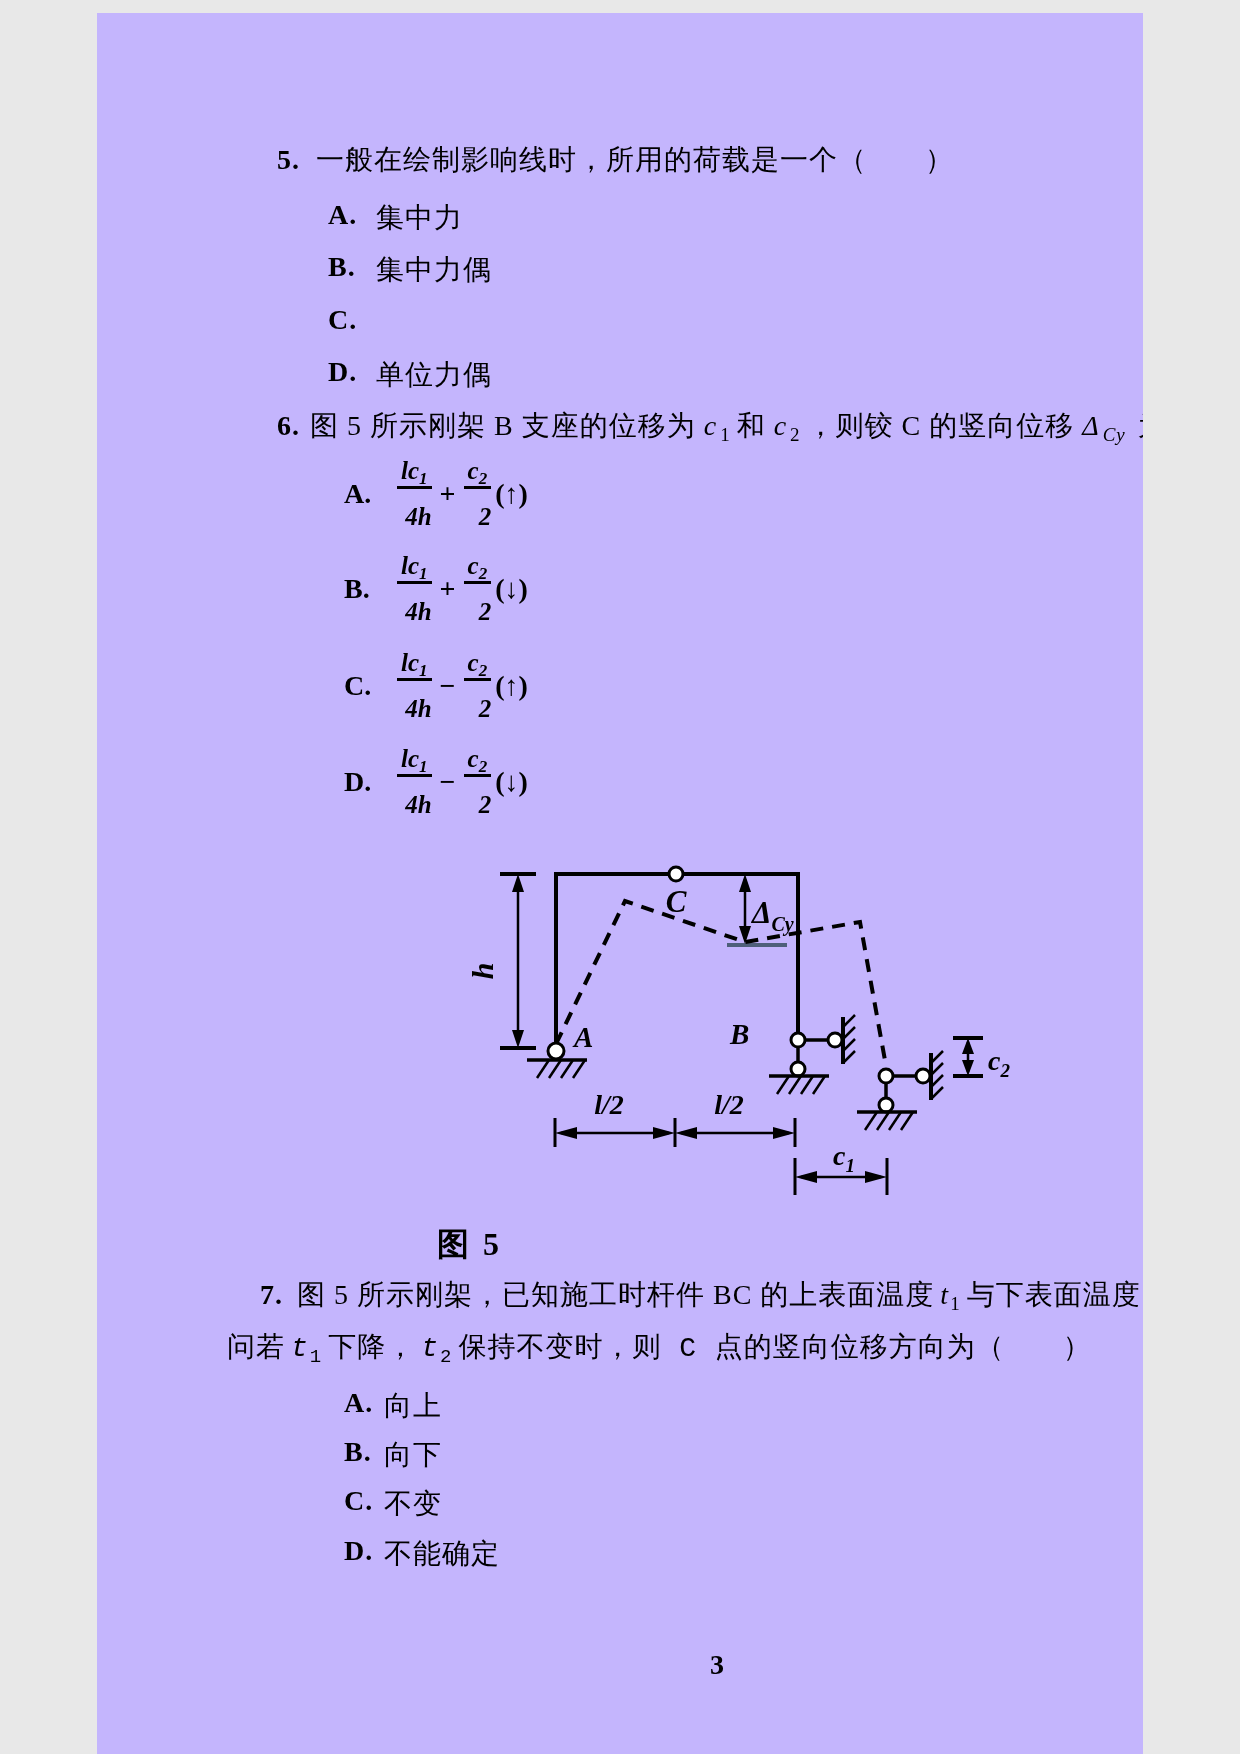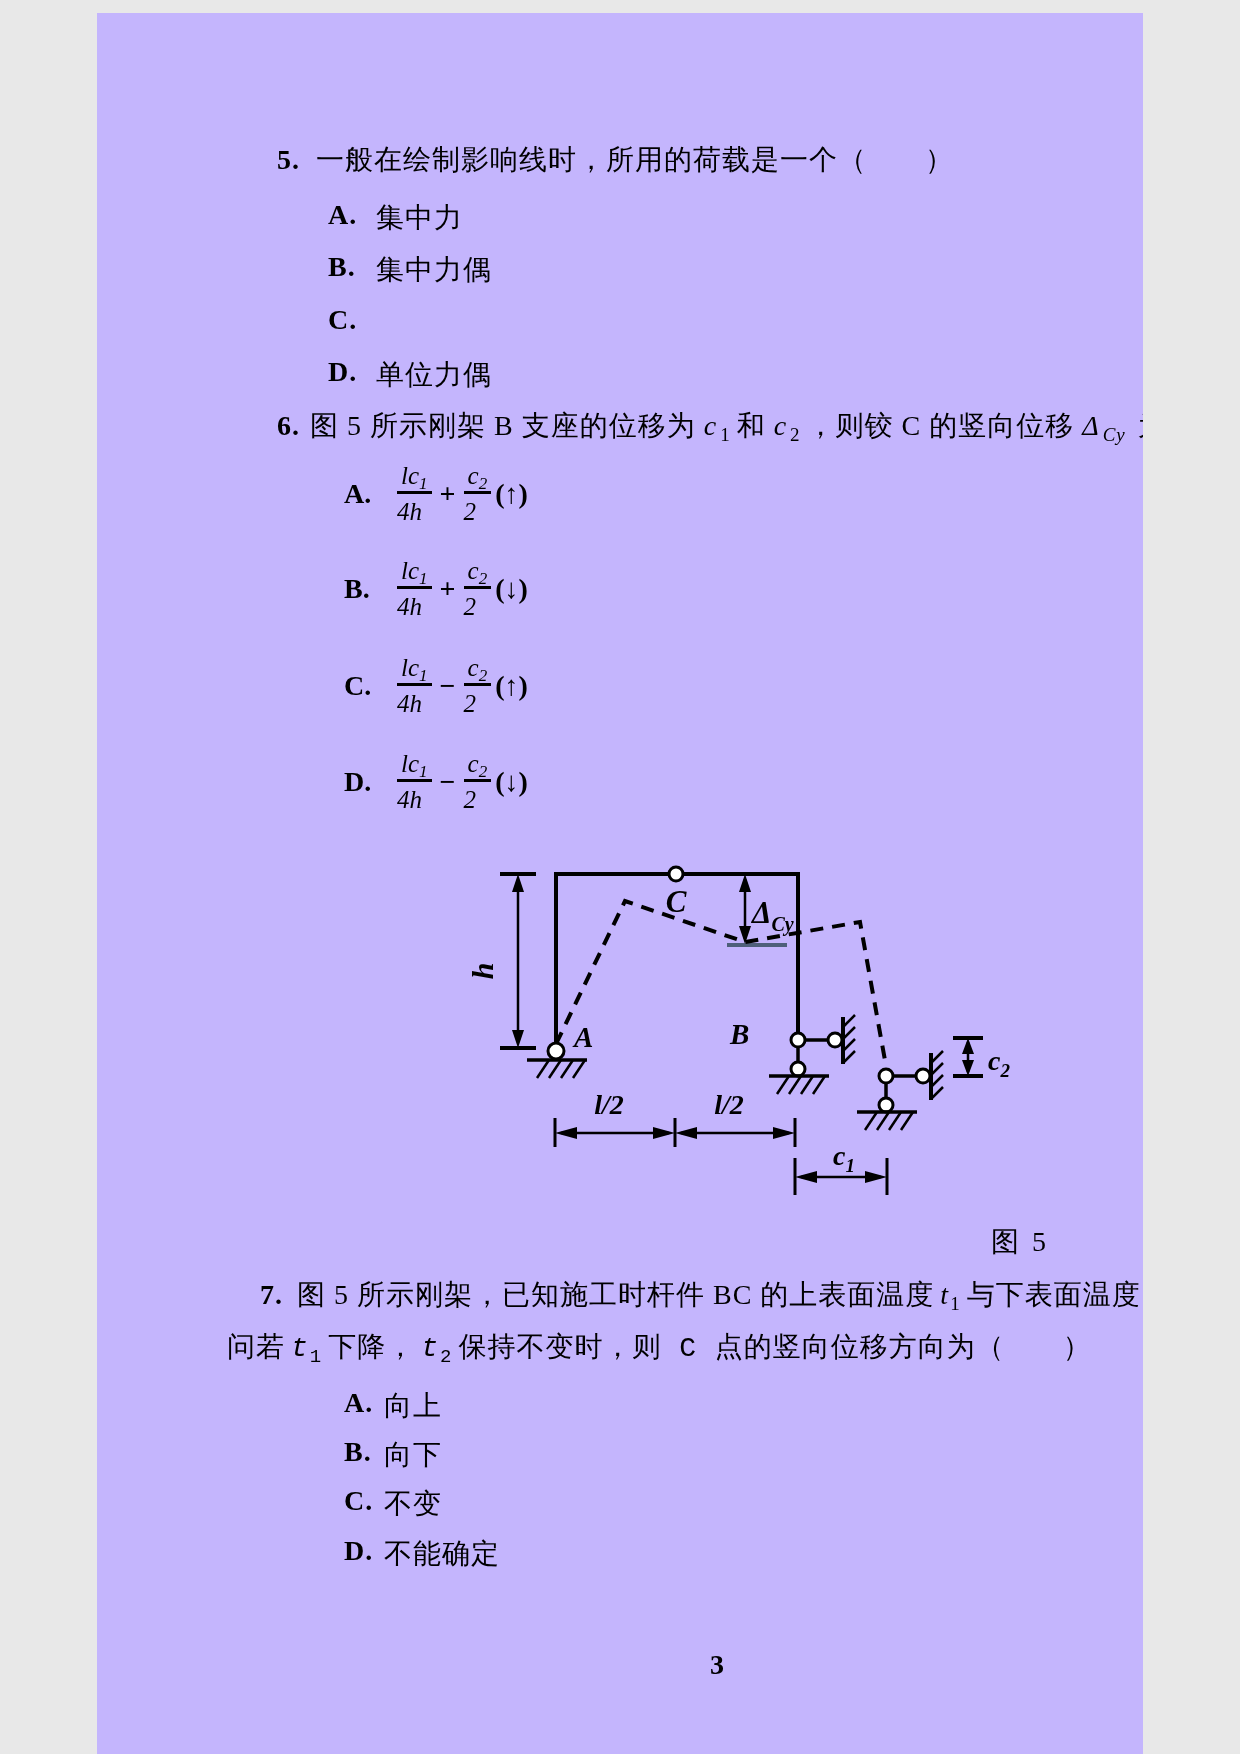--- a/index.html
+++ b/index.html
@@ -19,27 +19,27 @@
   .letter{font-weight:bold;display:inline-block;width:48px;}
   .letter-tight{font-weight:bold;display:inline-block;width:40px;}
   .var{font-style:italic;margin:0 3px 0 8px;}
   .var-t{font-style:italic;margin:0 1px 0 6px;}
   .sub{font-size:19px;position:relative;bottom:-6px;margin-right:6px;}
   .sub-i{font-style:italic;}
   .pad-l{margin-left:6px;}
   
   .frow{display:flex;align-items:center;height:80px;font-size:25px;}
   .frow .letter{width:53px;font-size:28px;}
-  .frac{display:inline-flex;flex-direction:column;align-items:flex-start;vertical-align:middle;font-weight:normal;font-style:italic;line-height:1.05;}
+  .frac{display:inline-flex;flex-direction:column;align-items:flex-end;vertical-align:middle;font-weight:bold;font-style:italic;line-height:1.05;}
   .frac .num{border-bottom:3px solid #000;padding:0 4px 2px;display:inline-block;}
-  .frac .den{padding-top:5px;display:inline-block;}
+  .frac .den{padding-top:15px;display:inline-block;}
   .fsub{font-size:17px;position:relative;bottom:-5px;font-style:italic;}
   .fop{font-weight:bold;margin:0 8px;font-size:28px;font-style:normal;}
   .fdir{font-weight:bold;margin-left:4px;font-size:28px;}
-  .caption{font-size:28px;font-weight:normal;text-align:right;letter-spacing:3px;}
+  .caption{font-size:32px;font-weight:bold;text-align:left;letter-spacing:3px;}
   .pageno{font-size:28px;font-weight:bold;text-align:center;}
   svg text{font-family:"Liberation Serif","DejaVu Serif",serif;}
 </style>
 </head>
 <body>
 
 <div class="page">
 
   <div class="abs qline" style="top:128px;left:180px;">
     <span class="qnum">5.</span><span>一般在绘制影响线时，所用的荷载是一个（　　）</span>

